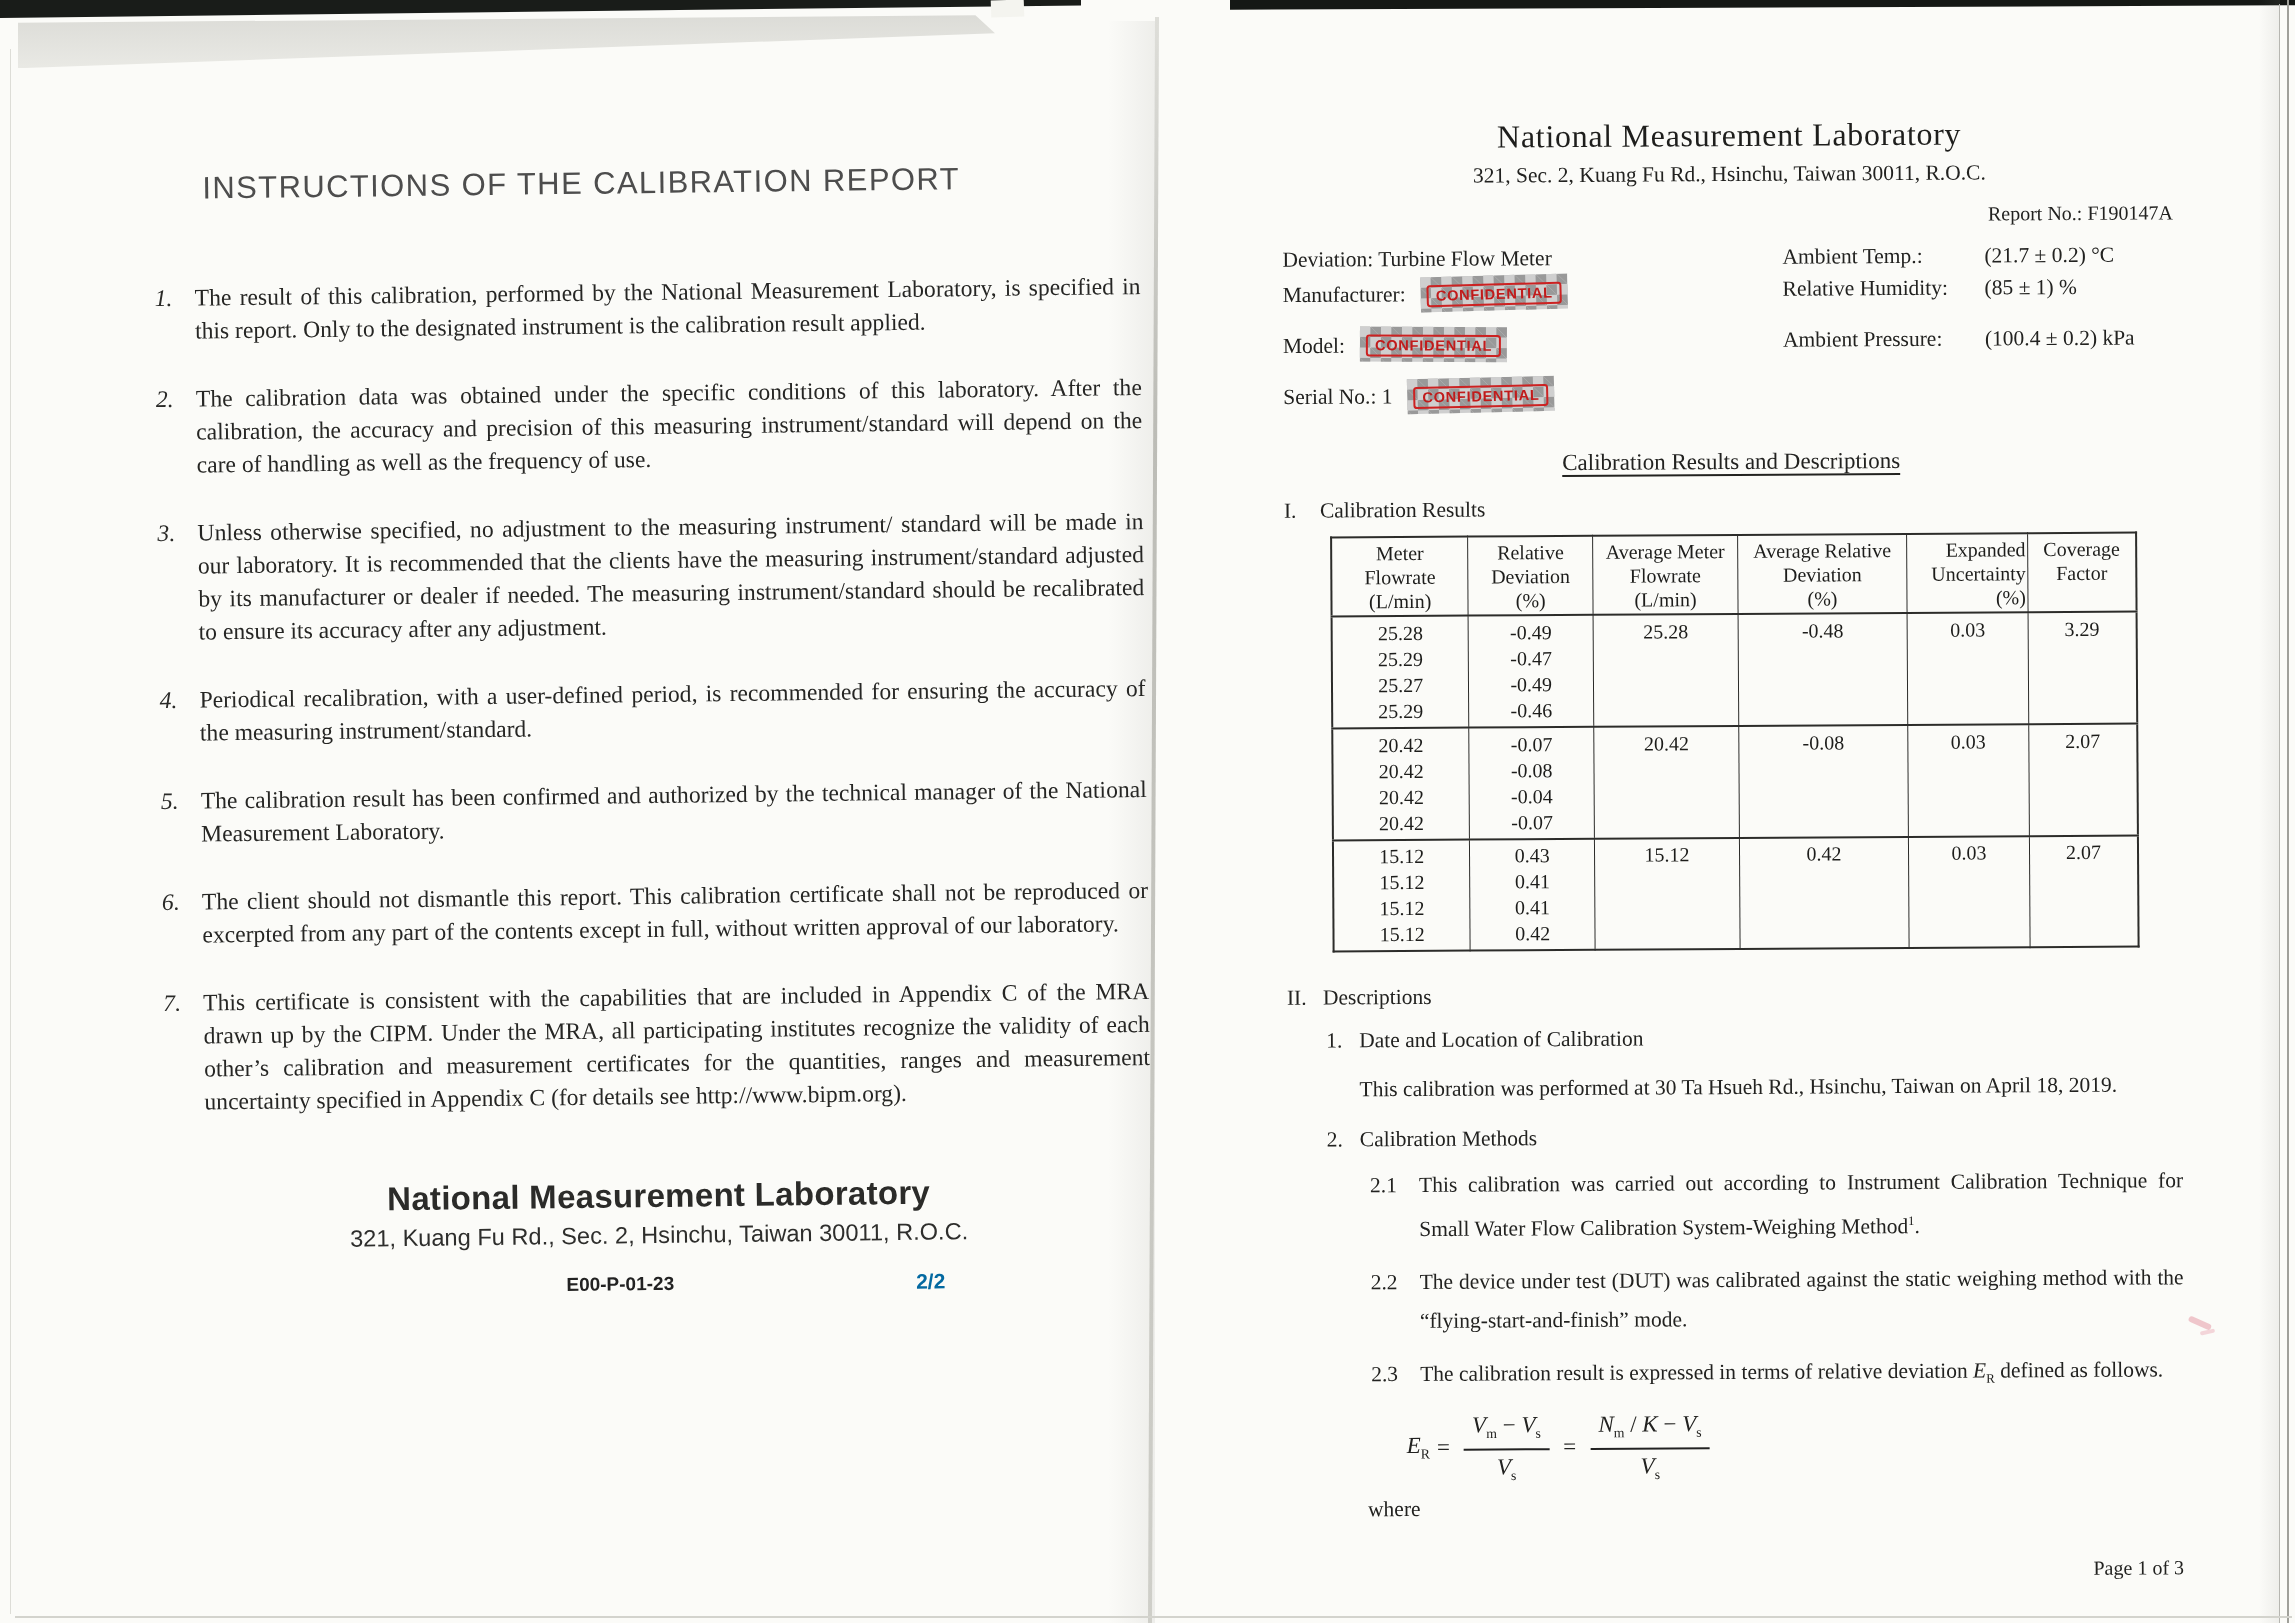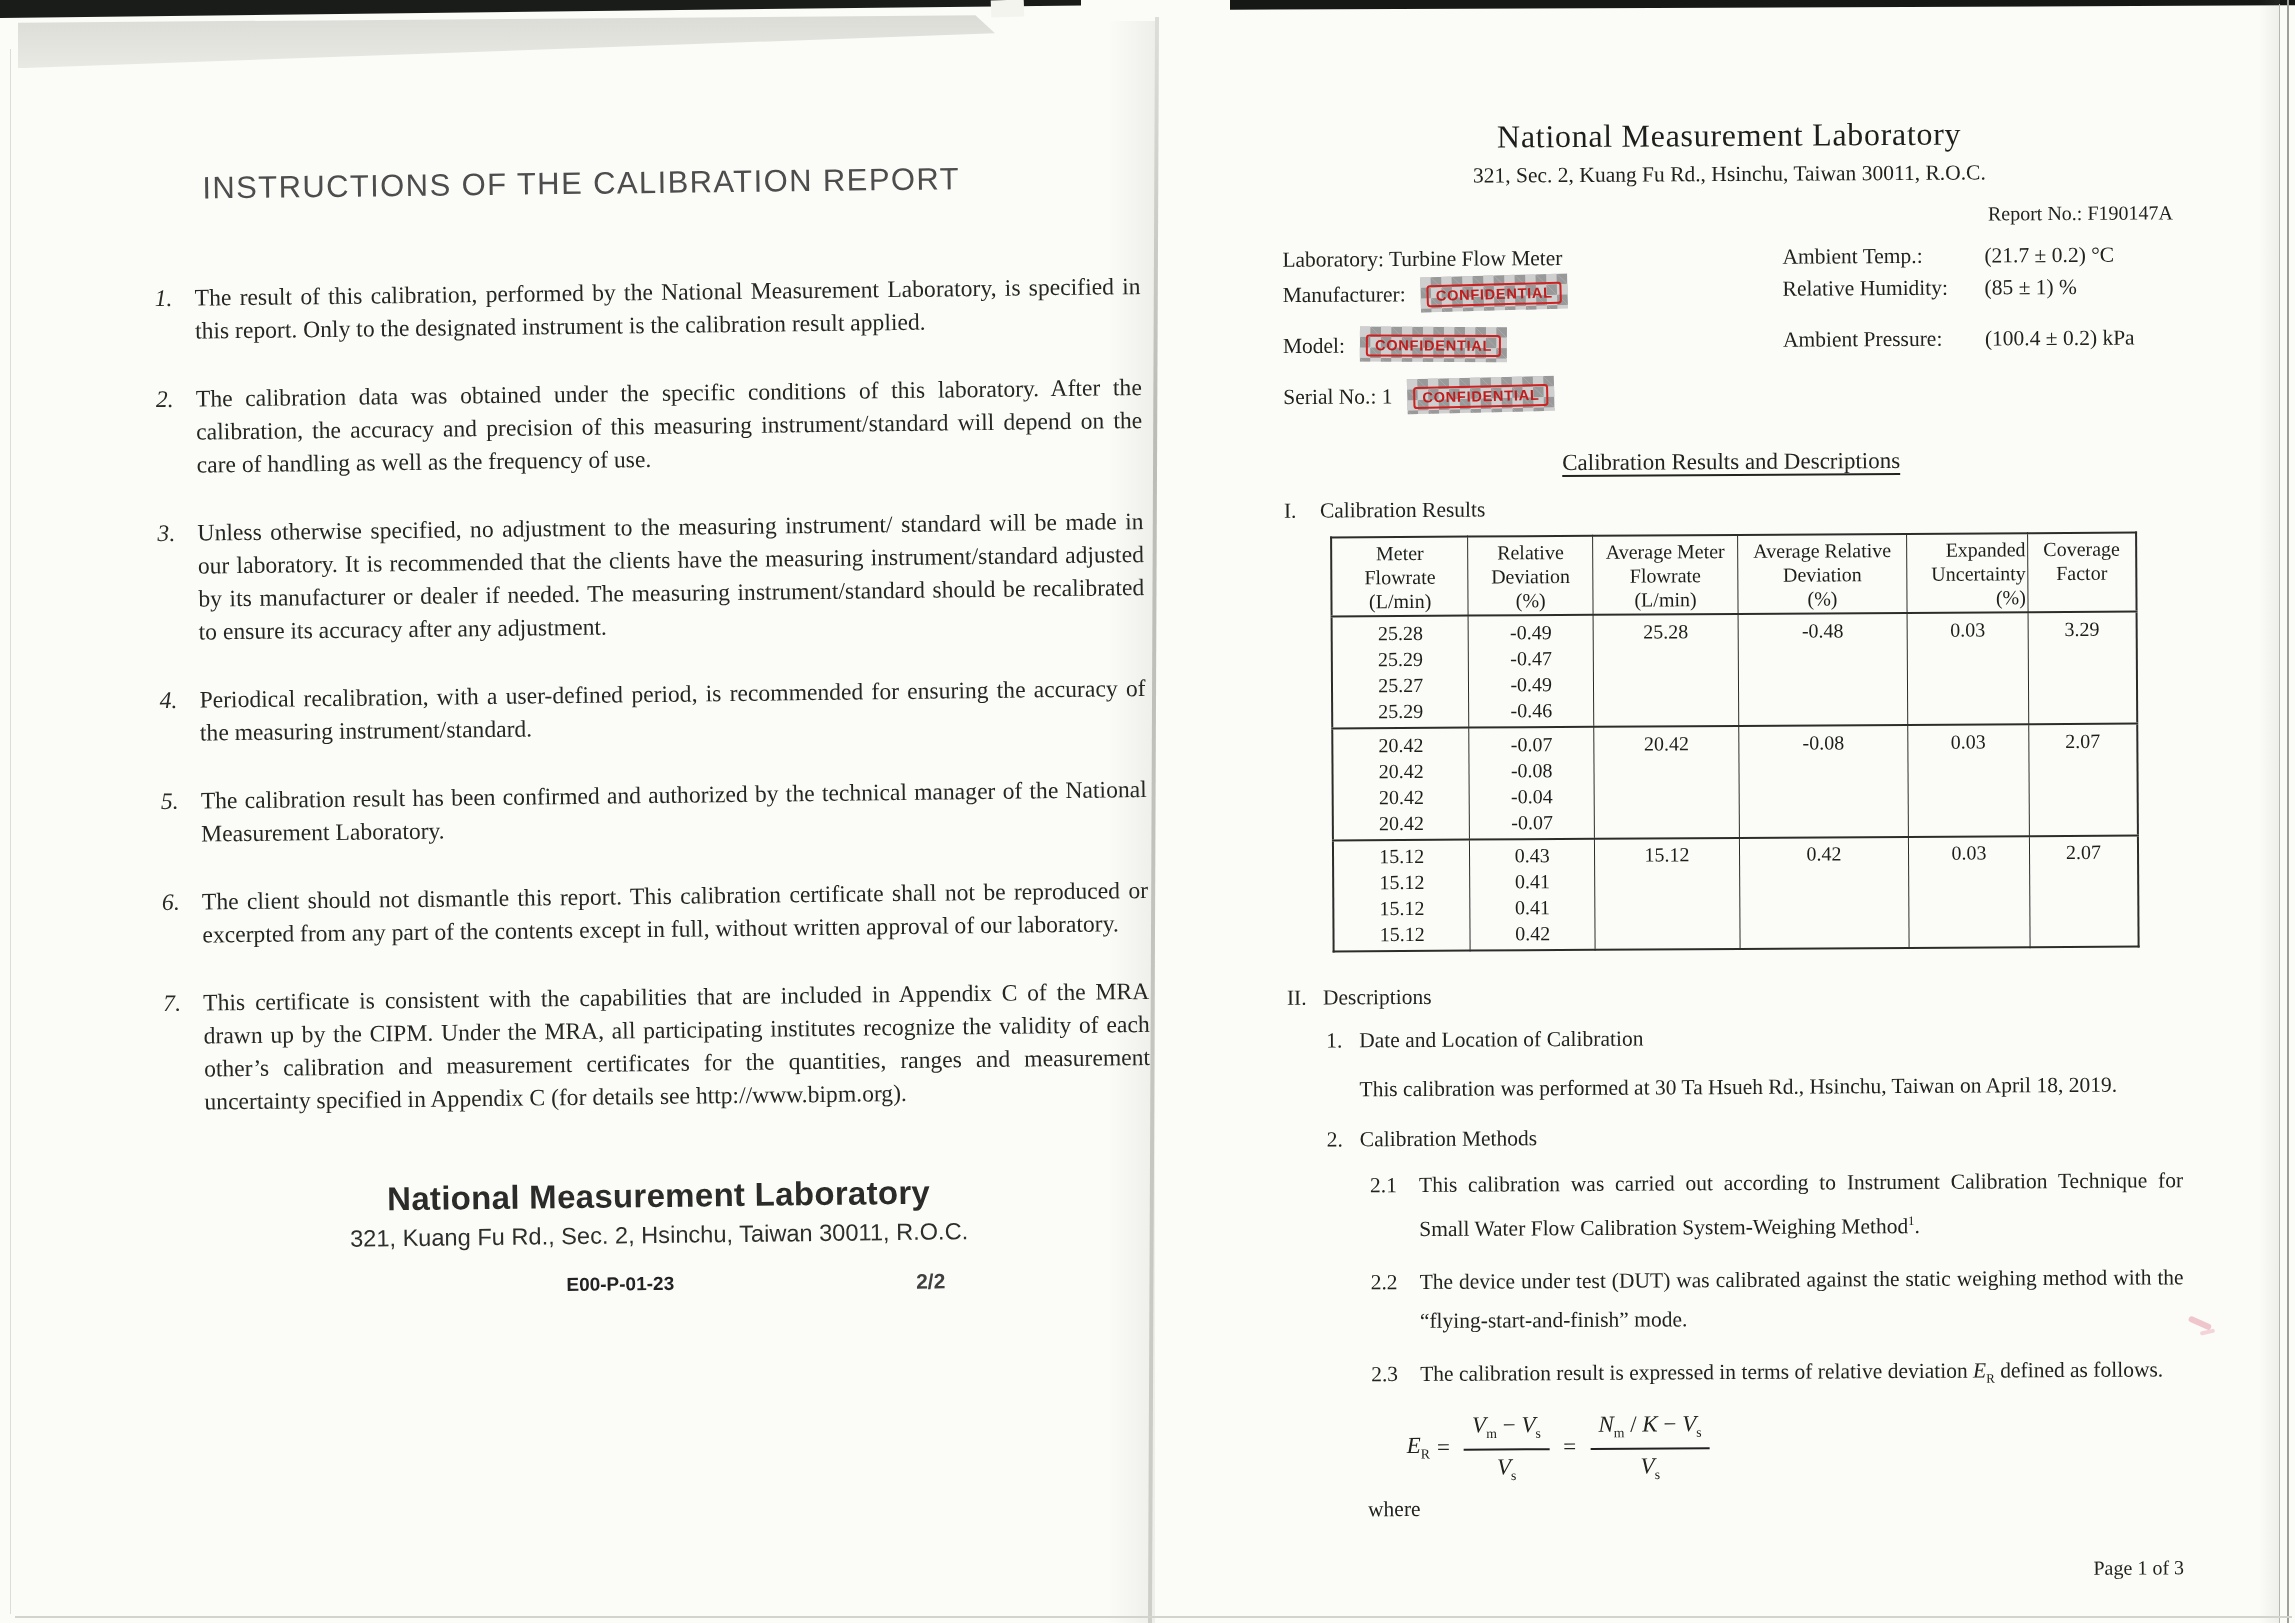--- a/index.html
+++ b/index.html
@@ -43,21 +43,21 @@
   .lp-item .num{width:40px;flex:none;font-size:23.6px;font-style:italic;line-height:33px;color:#2a2a28;}
   .lp-item .txt{flex:1;font-size:23.6px;line-height:33px;text-align:justify;color:#262624;}
   .lp-footer{margin-top:64px;text-align:center;}
   .lp-footer .org{font-family:"Liberation Sans",sans-serif;font-weight:bold;font-size:33px;
     color:#2b2b29;letter-spacing:0.3px;}
   .lp-footer .addr{font-family:"Liberation Sans",sans-serif;font-size:23.6px;color:#2e2e2c;margin-top:7px;}
   .lp-footrow{position:relative;height:30.5px;margin-top:23.6px;}
   .lp-code{position:absolute;left:46%;transform:translateX(-50%);
     font-family:"Liberation Sans",sans-serif;font-weight:bold;font-size:19px;color:#222;}
   .lp-pagenum{position:absolute;left:76%;font-family:"Liberation Sans",sans-serif;
-    font-weight:bold;font-size:21px;color:#404040;}
+    font-weight:bold;font-size:21px;color:#0369a1;}
 
   
   .right-page{position:absolute;left:1286px;top:117px;width:895px;transform:rotate(-0.35deg);}
   .rp-org{text-align:center;font-size:32px;letter-spacing:0.7px;color:#1e1e1c;}
   .rp-addr{text-align:center;font-size:21.5px;margin-top:8.3px;}
   .rp-report{text-align:right;font-size:20px;margin-top:16.7px;padding-right:4.2px;}
   .rp-info{margin-top:18px;font-size:21.5px;position:relative;}
   .rp-inforow{position:relative;min-height:32px;}
   .rp-inforow.tall{min-height:51px;}
   .rp-right-label{position:absolute;left:500px;top:0;}
@@ -166,21 +166,21 @@
   </div>
 </div>
 
 <div class="right-page">
   <div class="rp-org">National Measurement Laboratory</div>
   <div class="rp-addr">321, Sec. 2, Kuang Fu Rd., Hsinchu, Taiwan 30011, R.O.C.</div>
   <div class="rp-report">Report No.: F190147A</div>
 
   <div class="rp-info">
     <div class="rp-inforow">
-      <span>Laboratory:</span>
+      <span>Deviation:</span>
       <span>Turbine Flow Meter</span>
       <span class="rp-right-label">Ambient Temp.:</span>
       <span class="rp-right-value">(21.7 ± 0.2) °C</span>
     </div>
     <div class="rp-inforow tall">
       <span>Manufacturer:</span>
       <span class="stamp r-1"><span class="inner">CONFIDENTIAL</span></span>
       <span class="rp-right-label">Relative Humidity:</span>
       <span class="rp-right-value">(85 ± 1) %</span>
     </div>

